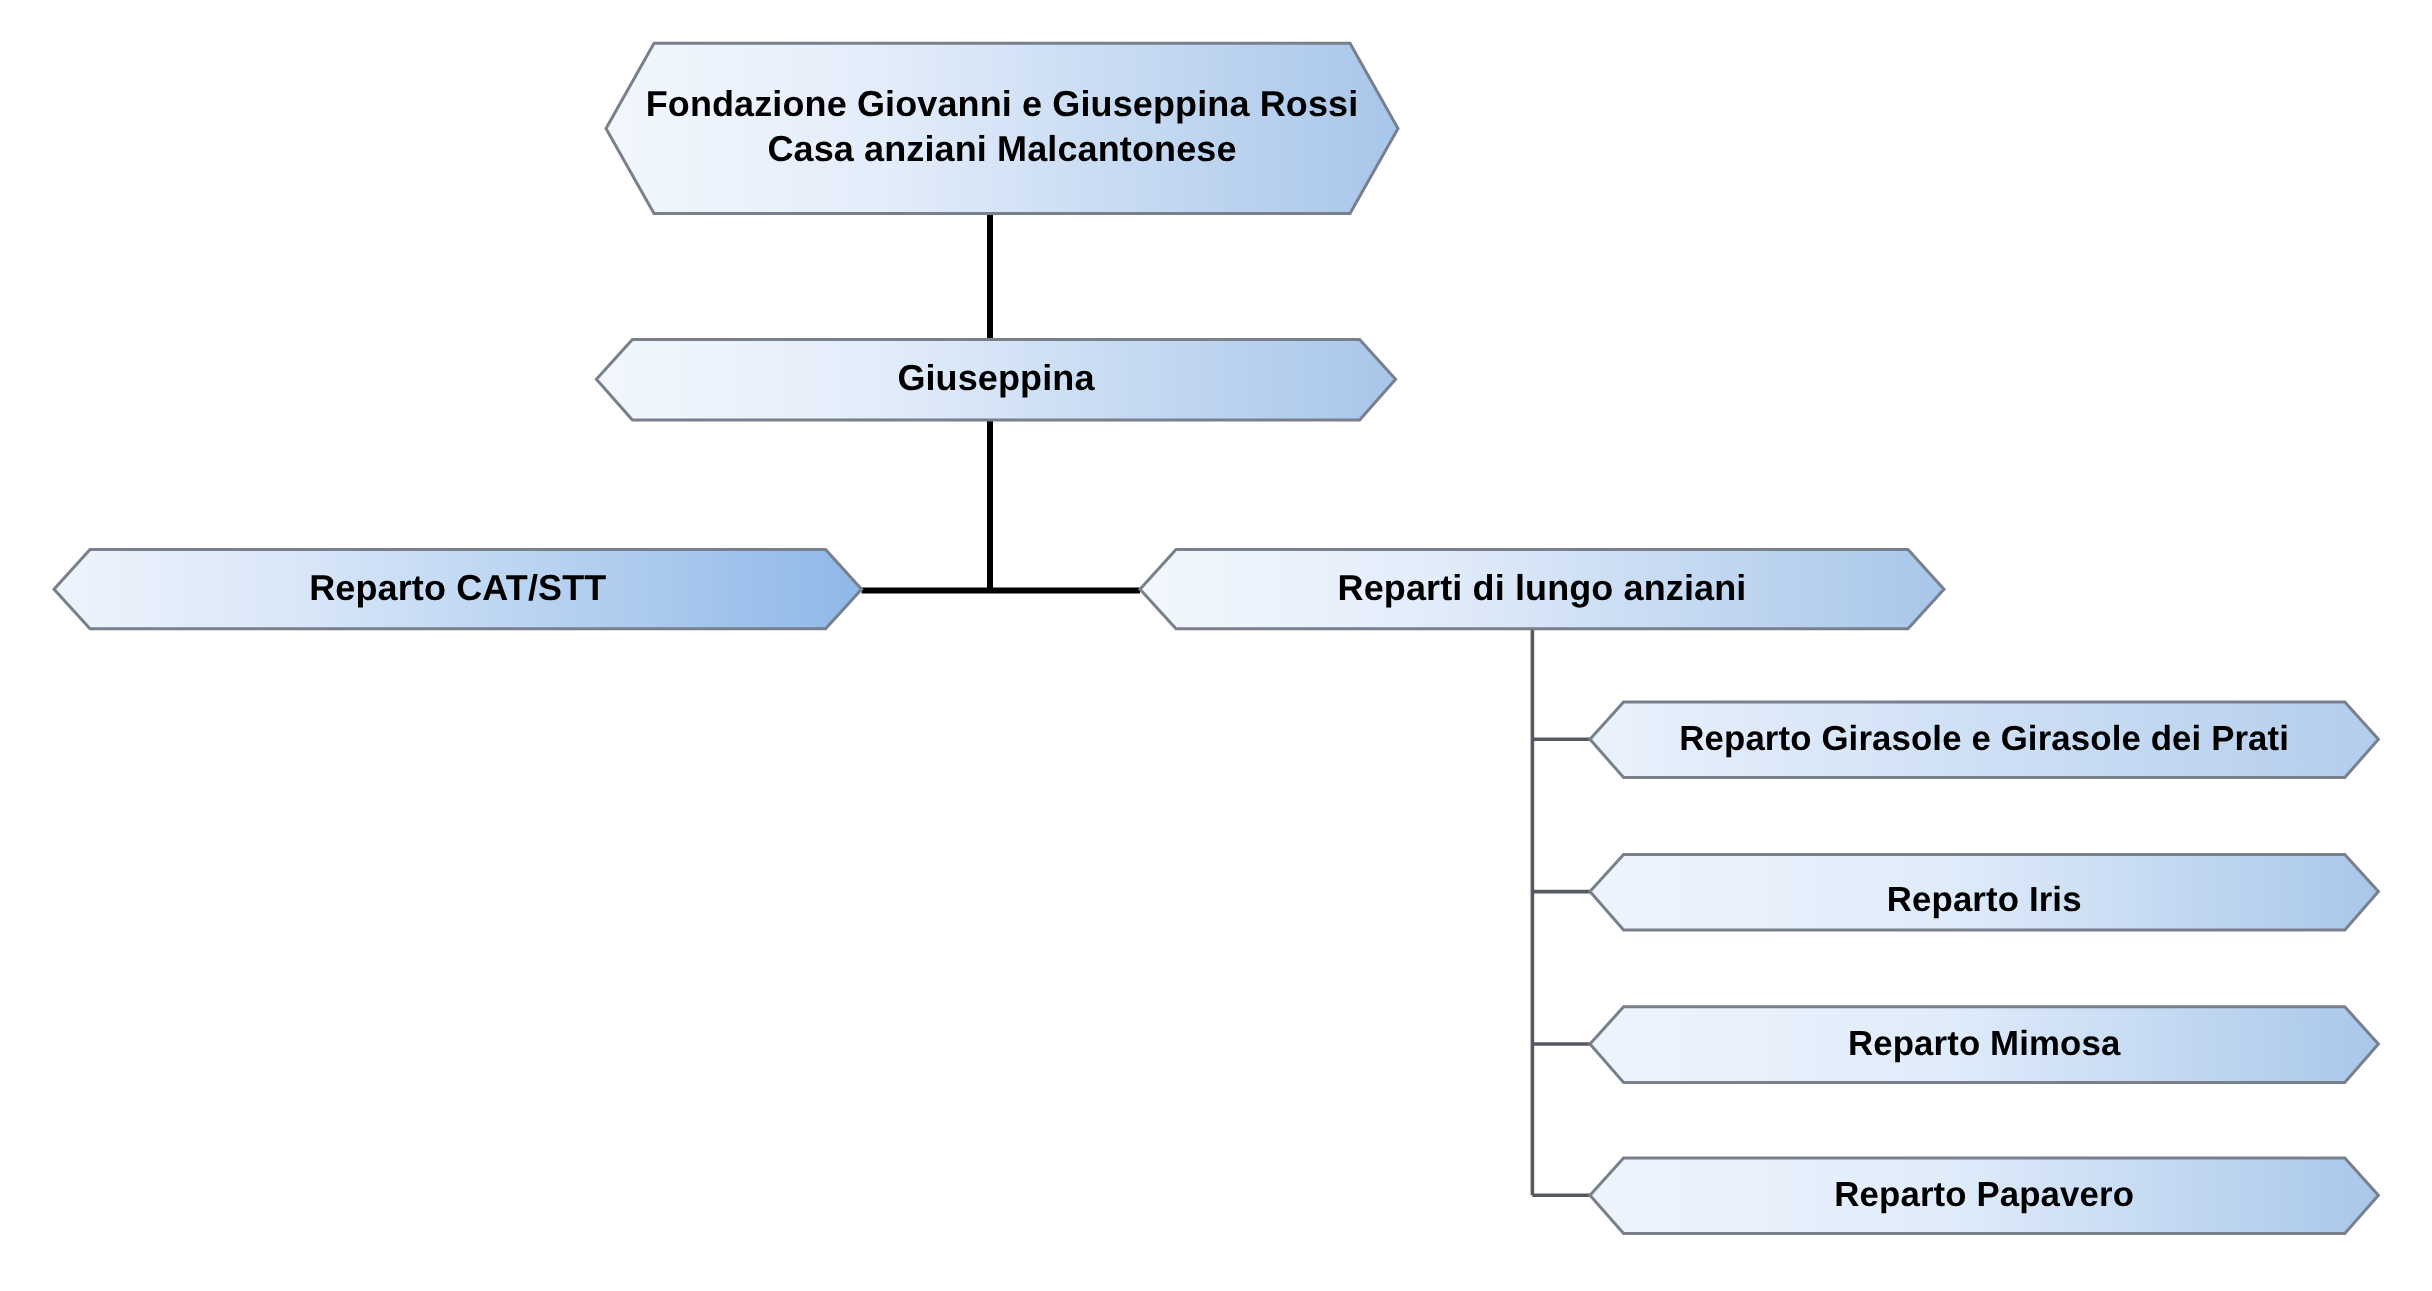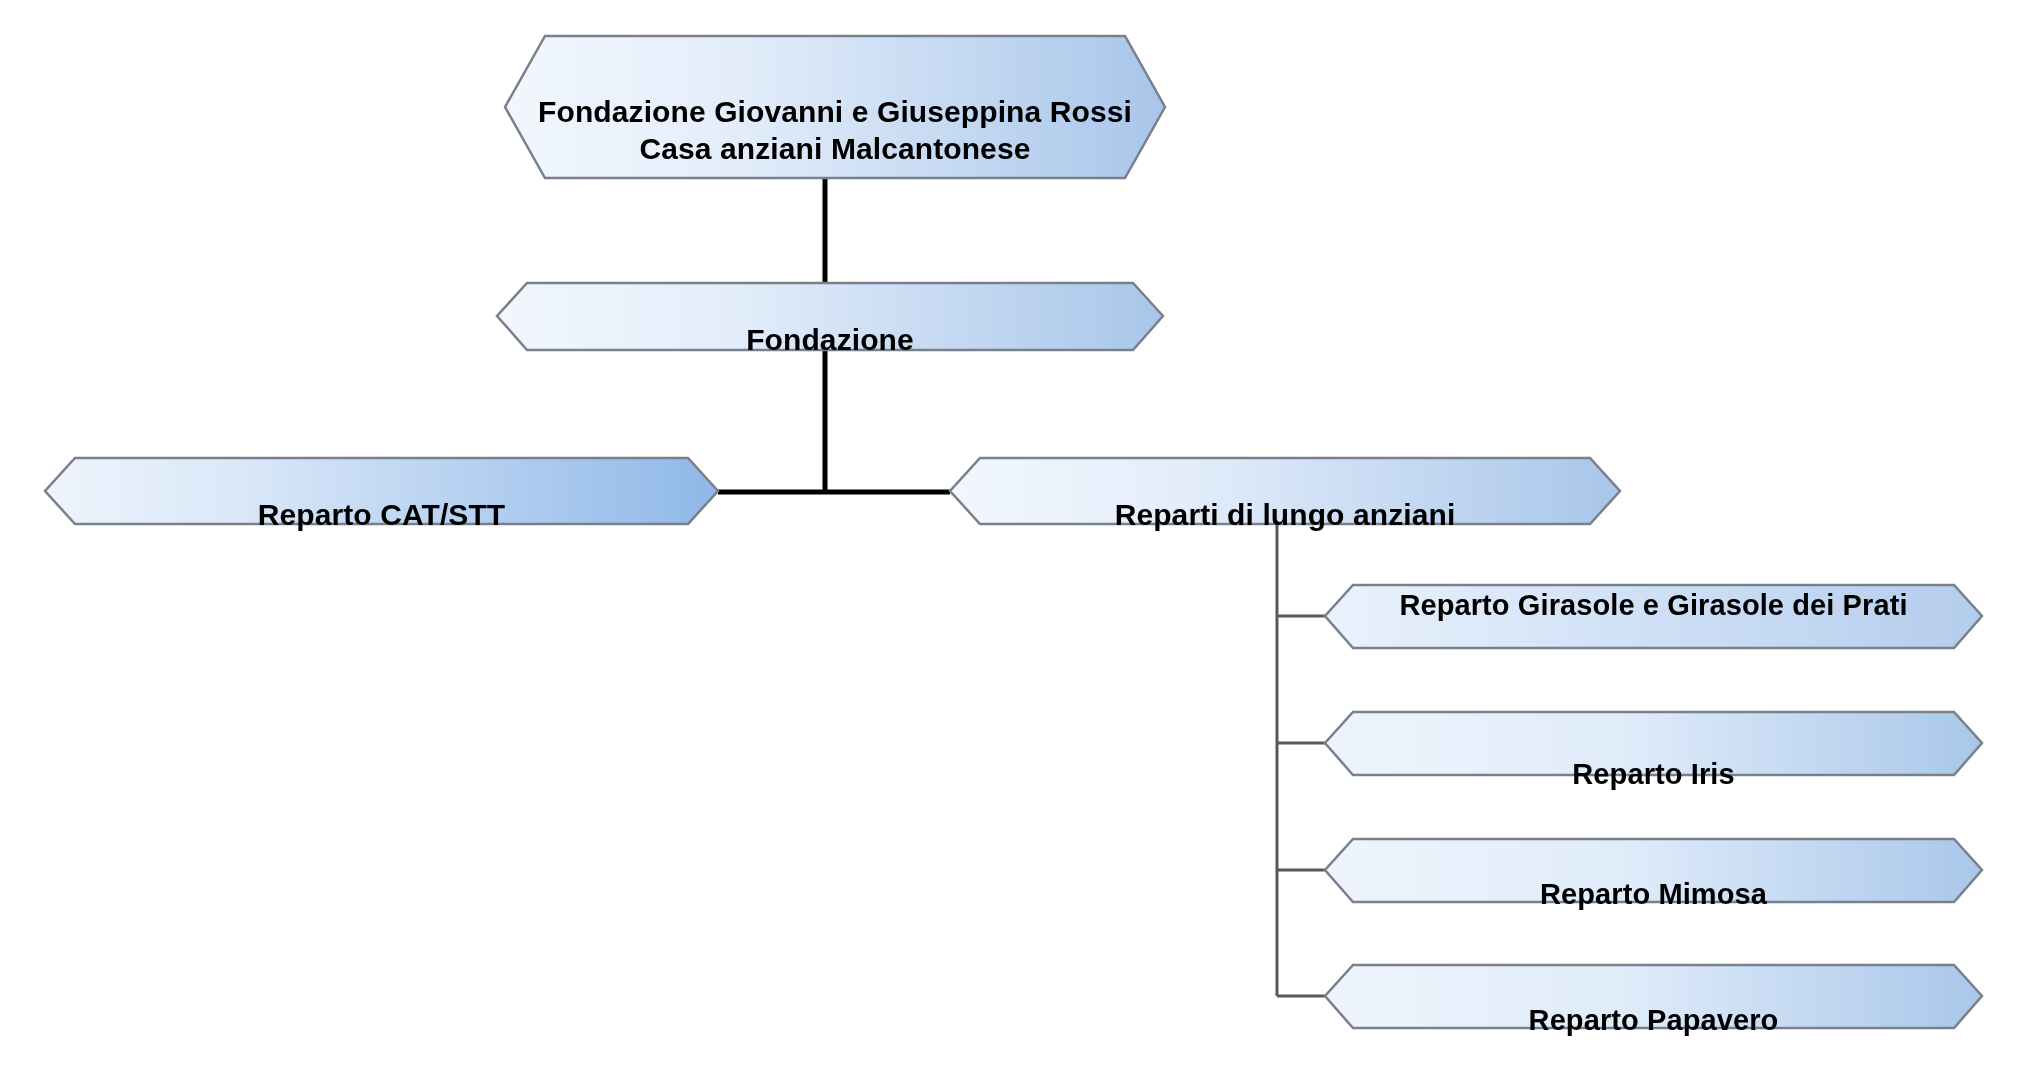--- a/index.html
+++ b/index.html
@@ -36,21 +36,20 @@
     align-items: center;
     justify-content: center;
     text-align: center;
     color: #000000;
     font-family: "Liberation Sans", sans-serif;
     font-weight: bold;
     line-height: 1.22;
     letter-spacing: 0.1px;
     pointer-events: none;
     white-space: pre-line;
-    margin-top: 24px;
   }
 
   .lbl-root   { font-size: 30px; }
   .lbl-mid    { font-size: 30px; }
   .lbl-branch { font-size: 30px; text-align: right; }
   .lbl-child  { font-size: 29px; }
 </style>
 </head>
 <body>
 
@@ -106,27 +105,27 @@
     <polygon points="1353,712 1954,712 1982,743 1954,775 1353,775 1325,743" fill="url(#gradChild)" stroke="#7a7f8c" stroke-width="2.5"></polygon>
 
     <polygon points="1353,839 1954,839 1982,870 1954,902 1353,902 1325,870" fill="url(#gradChild)" stroke="#7a7f8c" stroke-width="2.5"></polygon>
 
     <polygon points="1353,965 1954,965 1982,996 1954,1028 1353,1028 1325,996" fill="url(#gradChild)" stroke="#7a7f8c" stroke-width="2.5"></polygon>
   </svg>
 
   <div class="node-label lbl-root" style="left:505px; top:36px; width:660px; height:142px;">Fondazione Giovanni e Giuseppina Rossi
 Casa anziani Malcantonese</div>
 
-  <div class="node-label lbl-mid" style="left:497px; top:283px; width:666px; height:67px;">Fondazione</div>
+  <div class="node-label lbl-mid" style="left:497px; top:283px; width:666px; height:67px;">Giuseppina</div>
 
   <div class="node-label lbl-branch" style="left:45px; top:458px; width:673px; height:66px;">Reparto CAT/STT</div>
 
   <div class="node-label lbl-branch" style="left:950px; top:458px; width:670px; height:66px;">Reparti di lungo anziani</div>
 
-  <div class="node-label lbl-child" style="left:1325px; top:550px; width:657px; height:63px;">Reparto Girasole e Girasole dei Prati</div>
+  <div class="node-label lbl-child" style="left:1325px; top:585px; width:657px; height:63px;">Reparto Girasole e Girasole dei Prati</div>
 
   <div class="node-label lbl-child" style="left:1325px; top:712px; width:657px; height:78px;">Reparto Iris</div>
 
   <div class="node-label lbl-child" style="left:1325px; top:839px; width:657px; height:63px;">Reparto Mimosa</div>
 
   <div class="node-label lbl-child" style="left:1325px; top:965px; width:657px; height:63px;">Reparto Papavero</div>
 
 </div>
 
 </body></html>

